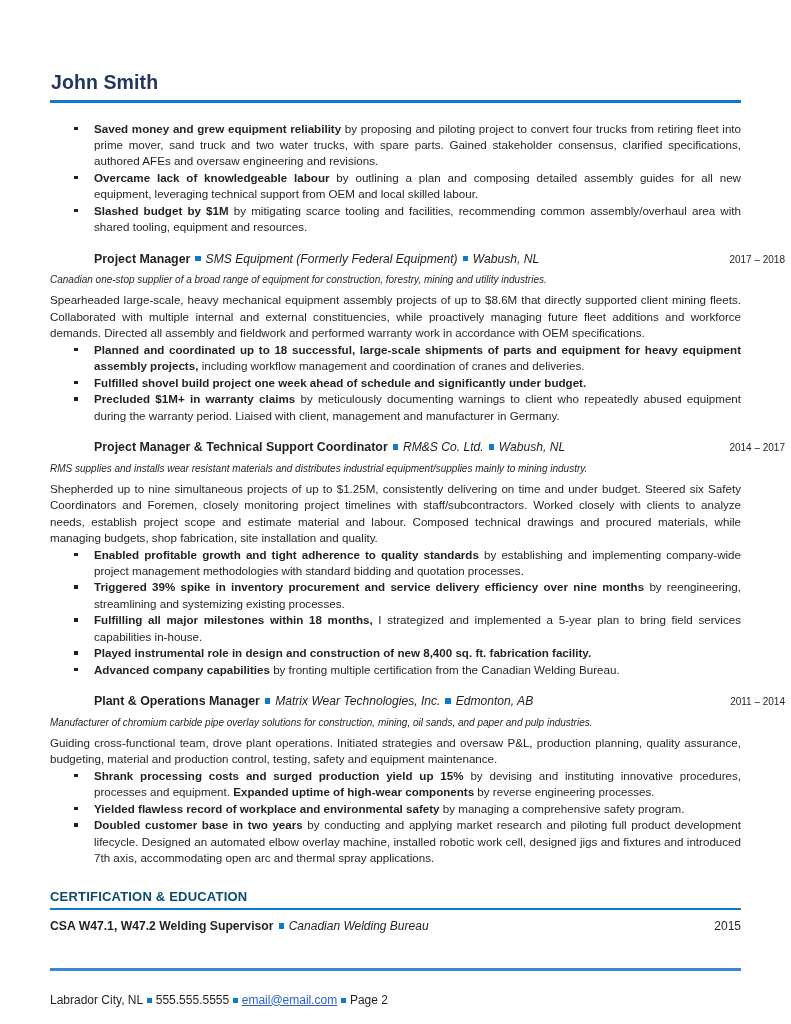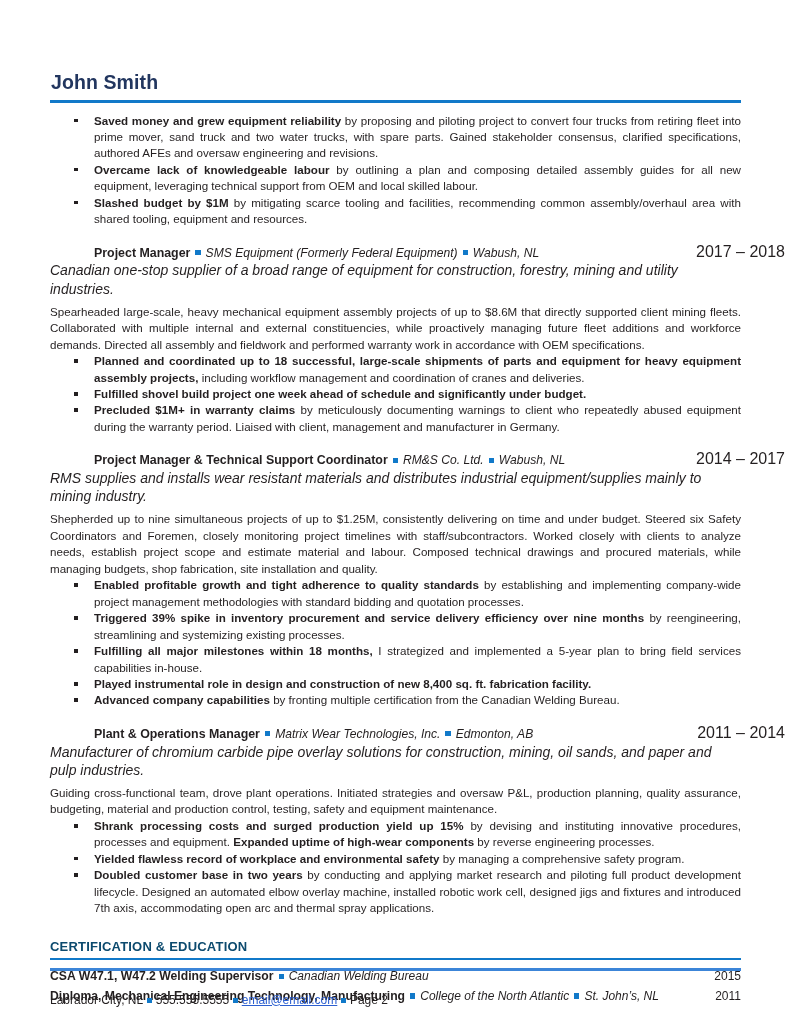--- a/index.html
+++ b/index.html
@@ -97,30 +97,30 @@
     font-weight: bold;
     color: #231f20;
     font-size: 12.4px;
   }
   .job-company, .job-location {
     font-style: italic;
     font-size: 12.1px;
     color: #231f20;
   }
   .job-dates {
-    font-size: 16px;
+    font-size: 10px;
     color: #231f20;
     white-space: nowrap;
     padding-left: 14px;
   }
   .job-desc {
     font-style: italic;
-    font-size: 14px;
-    color: #231f20;
-    margin-top: 0;
+    font-size: 10px;
+    color: #231f20;
+    margin-top: 6px;
     line-height: 1.3;
   }
   .job-summary { margin-top: 6px; }
   .job-bullets { margin-top: 1px; }
 
   
   .bsq {
     display: inline-block;
     width: 5.2px;
     height: 5.2px;
@@ -191,21 +191,21 @@
 <body>
 
 <div class="page">
   <div class="sheet">
 
     <div class="doc-header">
       <div class="person-name">John Smith</div>
       <div class="header-rule"></div>
     </div>
 
-    <ul class="bullets" style="margin-top:10px;" id="top-bullets">
+    <ul class="bullets" style="margin-top:18px;" id="top-bullets">
         <li><span class="sq"></span><b>Saved money and grew equipment reliability</b><span> by proposing and piloting project to convert four trucks from retiring fleet into prime mover, sand truck and two water trucks, with spare parts. Gained stakeholder consensus, clarified specifications, authored AFEs and oversaw engineering and revisions.</span></li>
         <li><span class="sq"></span><b>Overcame lack of knowledgeable labour</b><span> by outlining a plan and composing detailed assembly guides for all new equipment, leveraging technical support from OEM and local skilled labour.</span></li>
         <li><span class="sq"></span><b>Slashed budget by $1M</b><span> by mitigating scarce tooling and facilities, recommending common assembly/overhaul area with shared tooling, equipment and resources.</span></li>
       </ul>
 
     <div id="jobs-container">
         <div class="job">
           <div class="job-line">
             <div class="job-left"><span class="job-title">Project Manager</span><span class="bsq"></span><span class="job-company">SMS Equipment (Formerly Federal Equipment)</span><span class="bsq"></span><span class="job-location">Wabush, NL</span></div>
             <div class="job-dates">2017 – 2018</div>
@@ -249,24 +249,20 @@
       </div>
 
     <div class="section">
       <div class="section-title">CERTIFICATION &amp; EDUCATION</div>
       <div class="section-rule"></div>
       <div class="edu-list" id="edu-list">
           <div class="edu-row">
             <div class="edu-left"><span class="edu-name">CSA W47.1, W47.2 Welding Supervisor</span><span class="bsq"></span><span class="edu-org">Canadian Welding Bureau</span></div>
             <div class="edu-year">2015</div>
           </div>
-          <div class="edu-row">
-            <div class="edu-left"><span class="edu-name">Diploma, Mechanical Engineering Technology, Manufacturing</span><span class="bsq"></span><span class="edu-org">College of the North Atlantic</span><span class="bsq"></span><span class="edu-place">St. John’s, NL</span></div>
-            <div class="edu-year">2011</div>
-          </div>
         </div>
     </div>
 
     <div class="doc-footer">
       <div class="footer-rule"></div>
       <div class="footer-text">
         <span>Labrador City, NL</span><span class="bsq-sm"></span><span>555.555.5555</span><span class="bsq-sm"></span><a class="footer-email" href="#">email@email.com</a><span class="bsq-sm"></span><span>Page 2</span>
       </div>
     </div>
 

